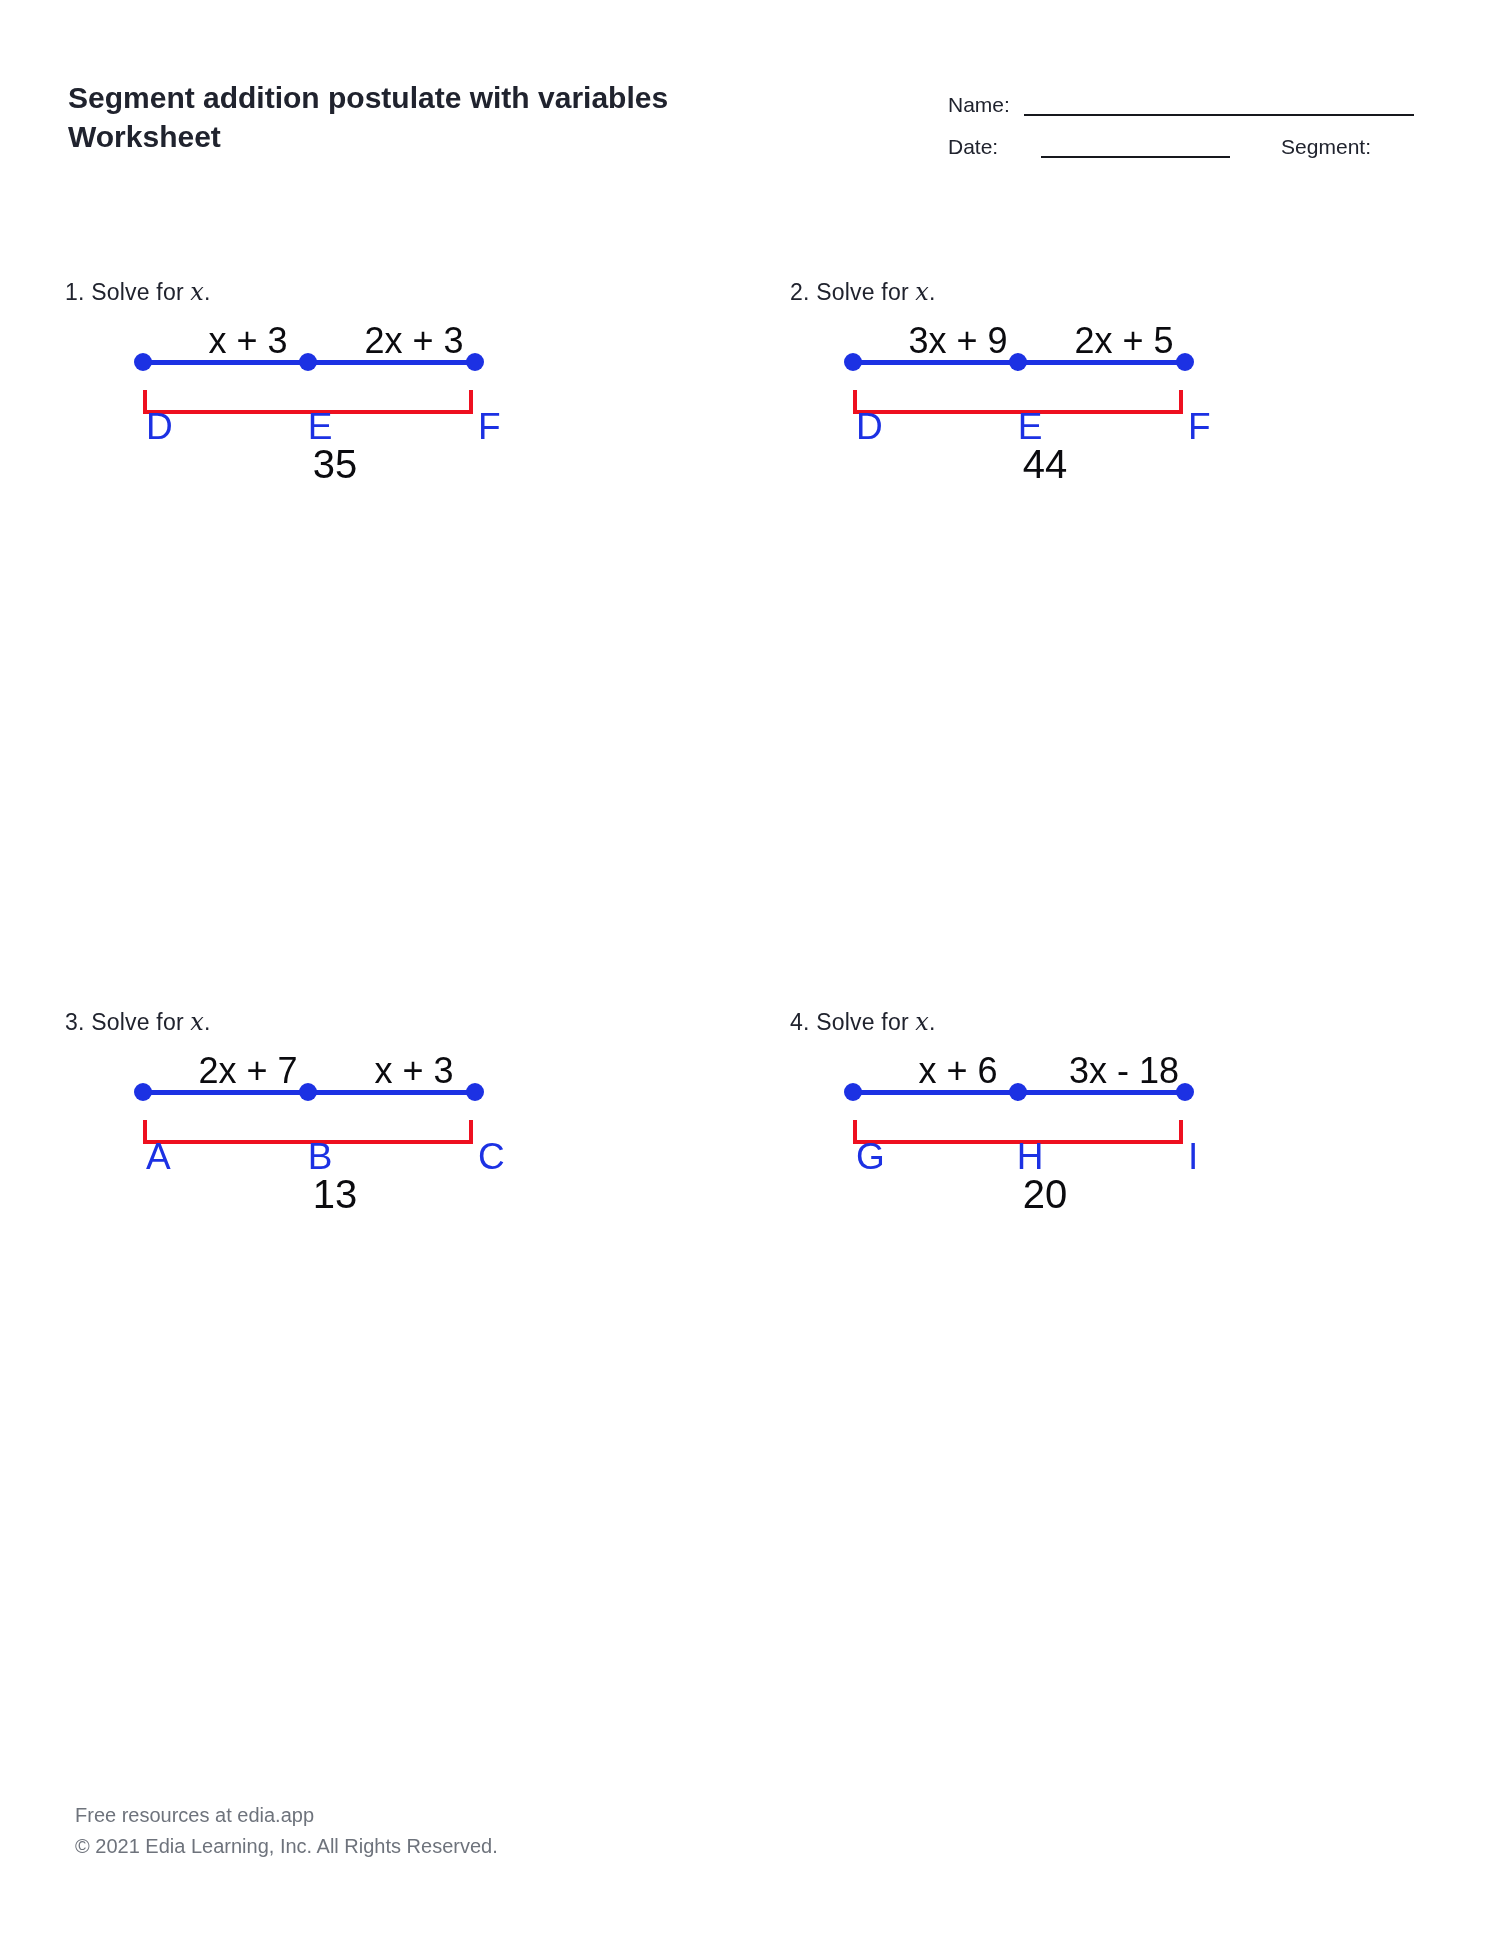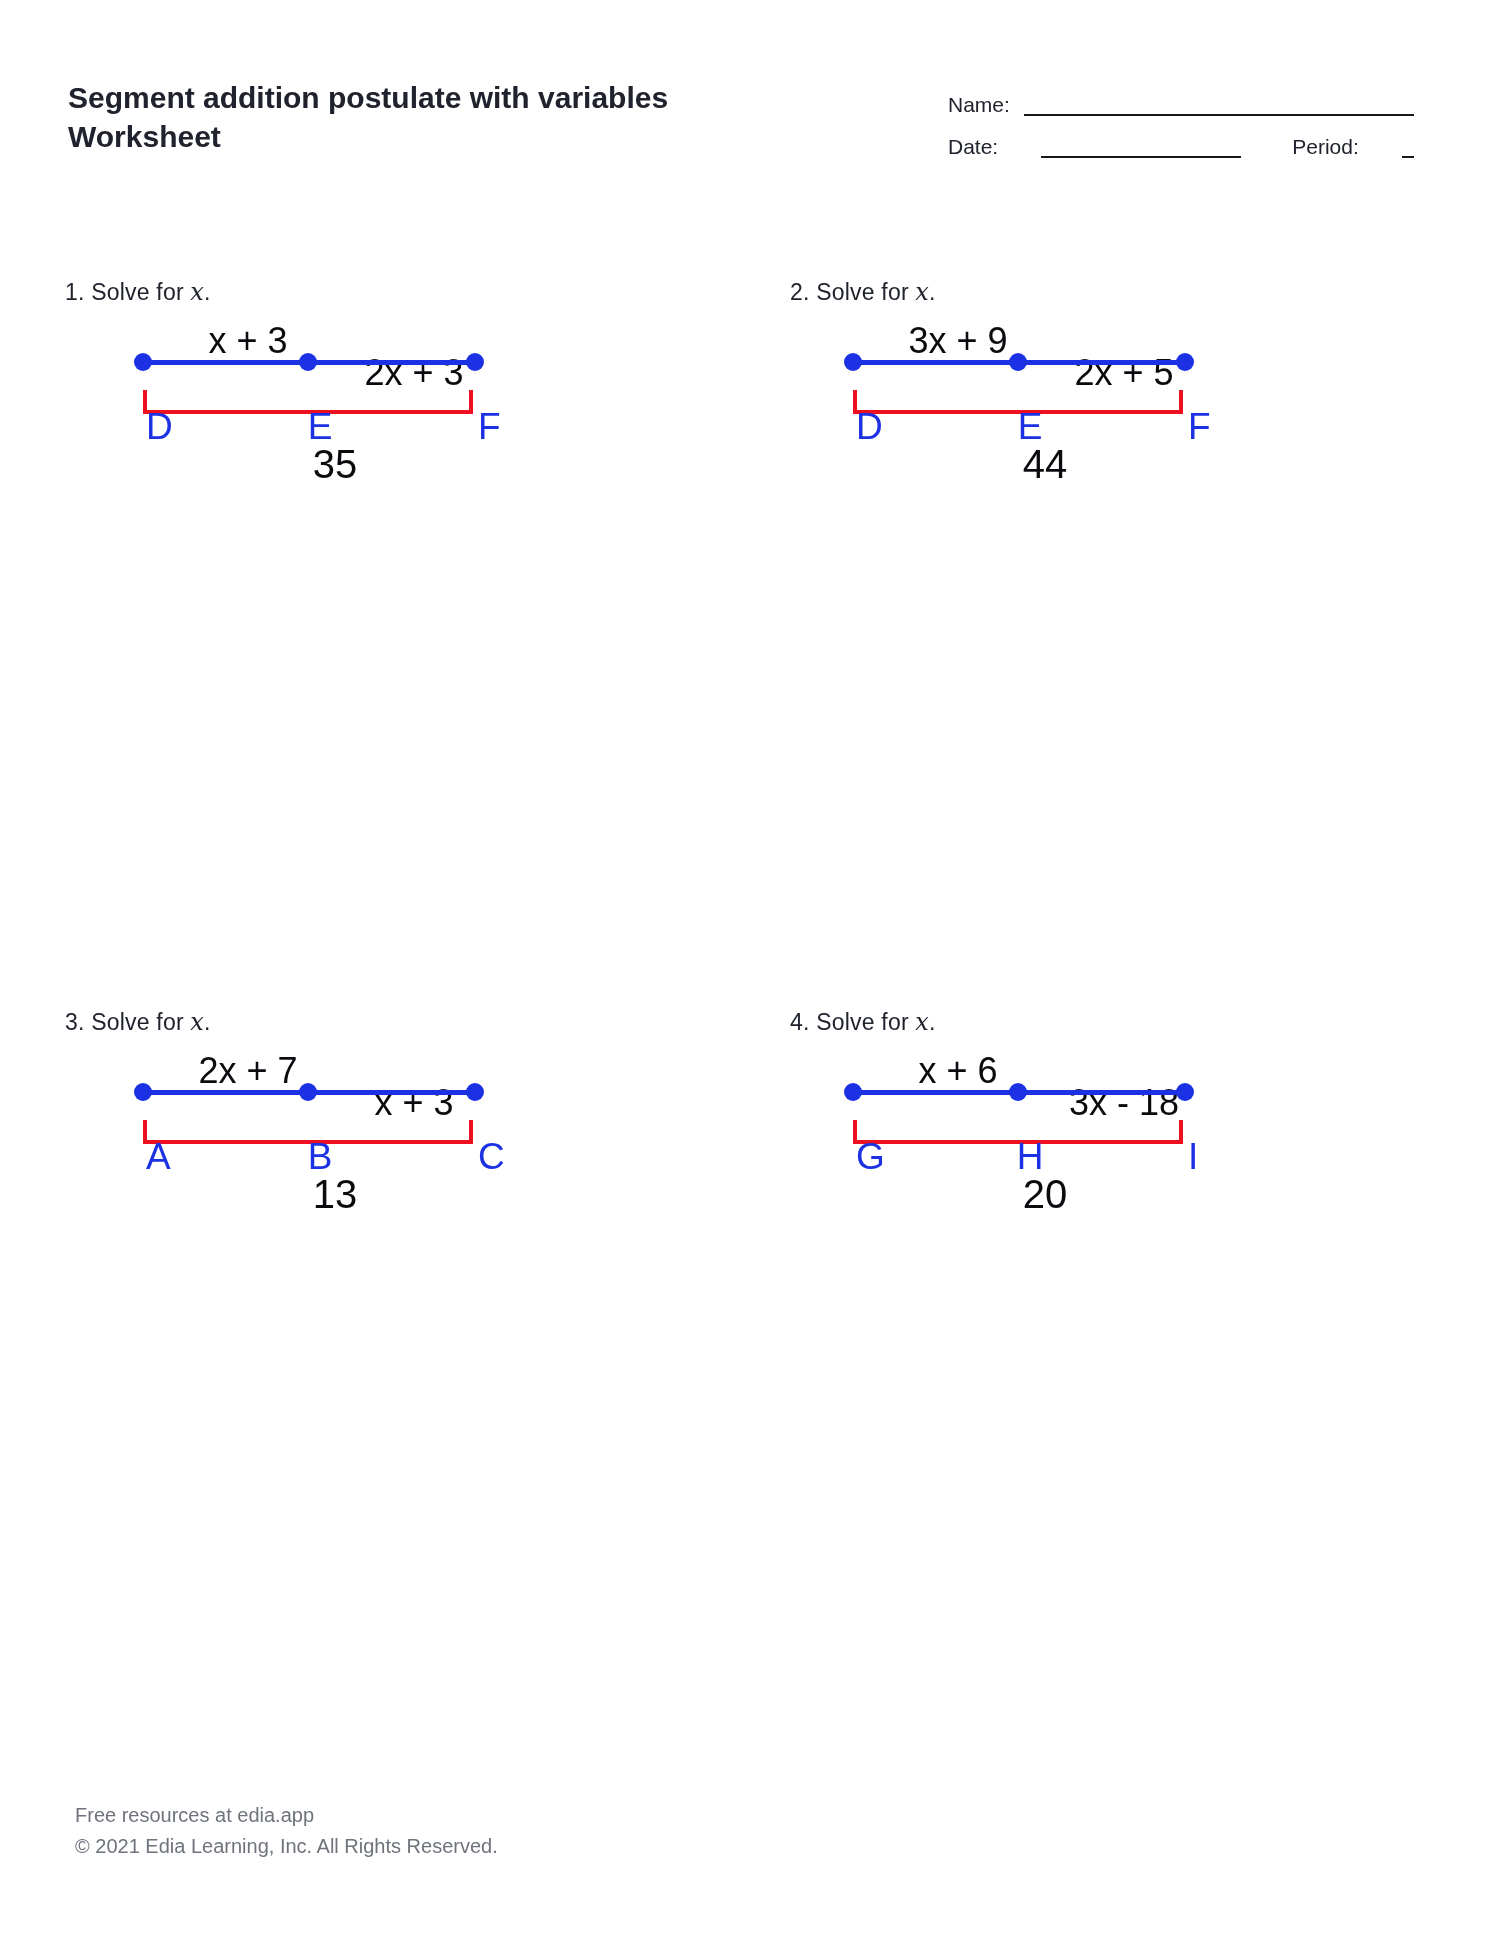--- a/index.html
+++ b/index.html
@@ -28,21 +28,21 @@
   .p1{left:65px;top:278px;}
   .p2{left:775px;top:278px;}
   .p3{left:65px;top:1008px;}
   .p4{left:775px;top:1008px;}
   .col-right .prompt{padding-left:15px;}
   .prompt{font-size:23px;color:var(--ink);letter-spacing:.2px;}
   .mvar{font-family:"DejaVu Serif",serif;font-style:italic;font-size:24px;}
 
   .expr{position:absolute;top:42px;font-size:36px;color:#0b0b0f;white-space:nowrap;transform:translateX(-50%);text-align:right;}
   .expr-left{left:183px;}
-  .expr-right{left:349px;margin-top:32px;}
+  .expr-right{left:349px;}
 
   .bline{position:absolute;left:78px;top:82px;width:332px;height:5px;background:var(--blue);}
   .dot{position:absolute;top:75px;width:18px;height:18px;border-radius:50%;background:var(--blue);}
   .dot-l{left:69px;}
   .dot-m{left:234px;}
   .dot-r{left:401px;}
 
   .bracket{position:absolute;left:78px;top:112px;width:330px;height:24px;box-sizing:border-box;
            border-left:4px solid var(--red);border-right:4px solid var(--red);border-bottom:4px solid var(--red);}
   .pt{position:absolute;top:130px;font-size:37px;line-height:1;color:var(--blue);white-space:nowrap;}
@@ -62,21 +62,21 @@
   <div>Worksheet</div>
 </div>
 
 <div class="fields row-name" style="position:absolute;">
   <span>Name:</span>
   <span class="blank grow"></span>
 </div>
 <div class="fields row-date" style="position:absolute;gap:29px;">
   <span>Date:</span>
   <span class="blank date"></span>
-  <span class="period-label">Period:</span>
+  <span class="period-label">Segment:</span>
   <span class="blank period"></span>
 </div>
 
 <section class="problem p1">
   <div class="prompt">
     <span>1.</span>
     <span>Solve for</span>
     <span class="mvar">x</span><span>.</span>
   </div>
   <span class="expr expr-left">x + 3</span>

